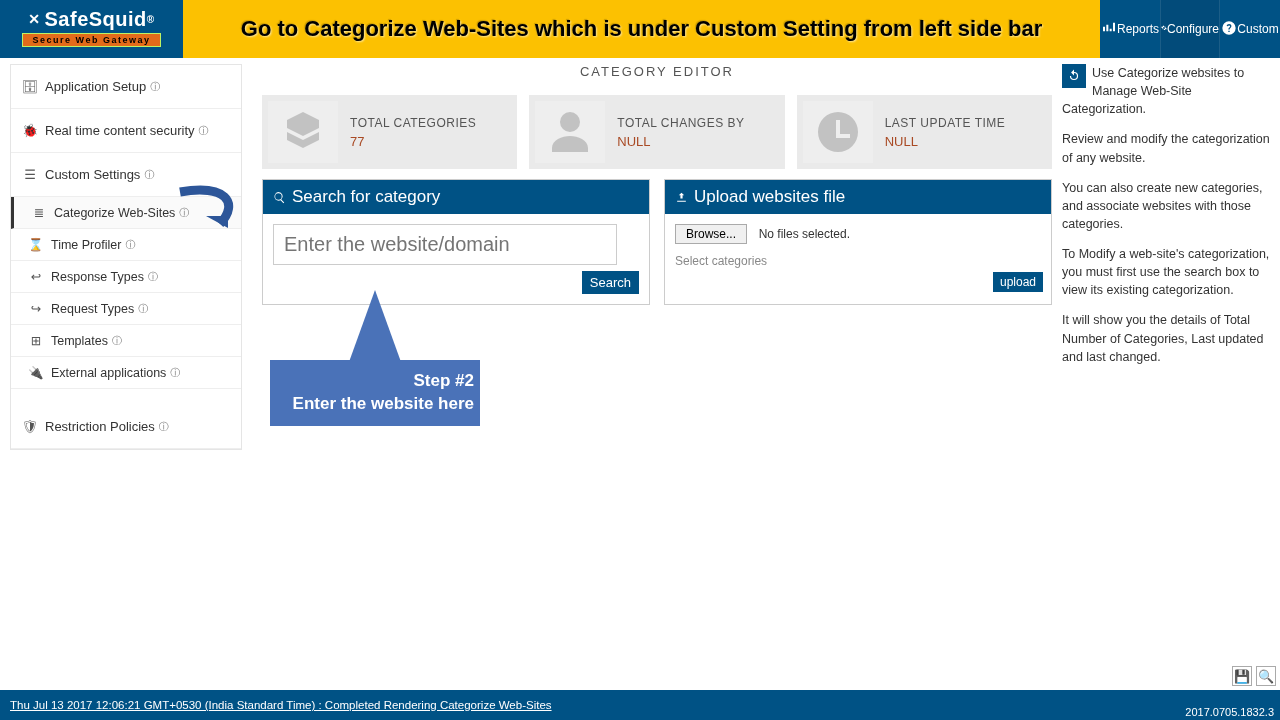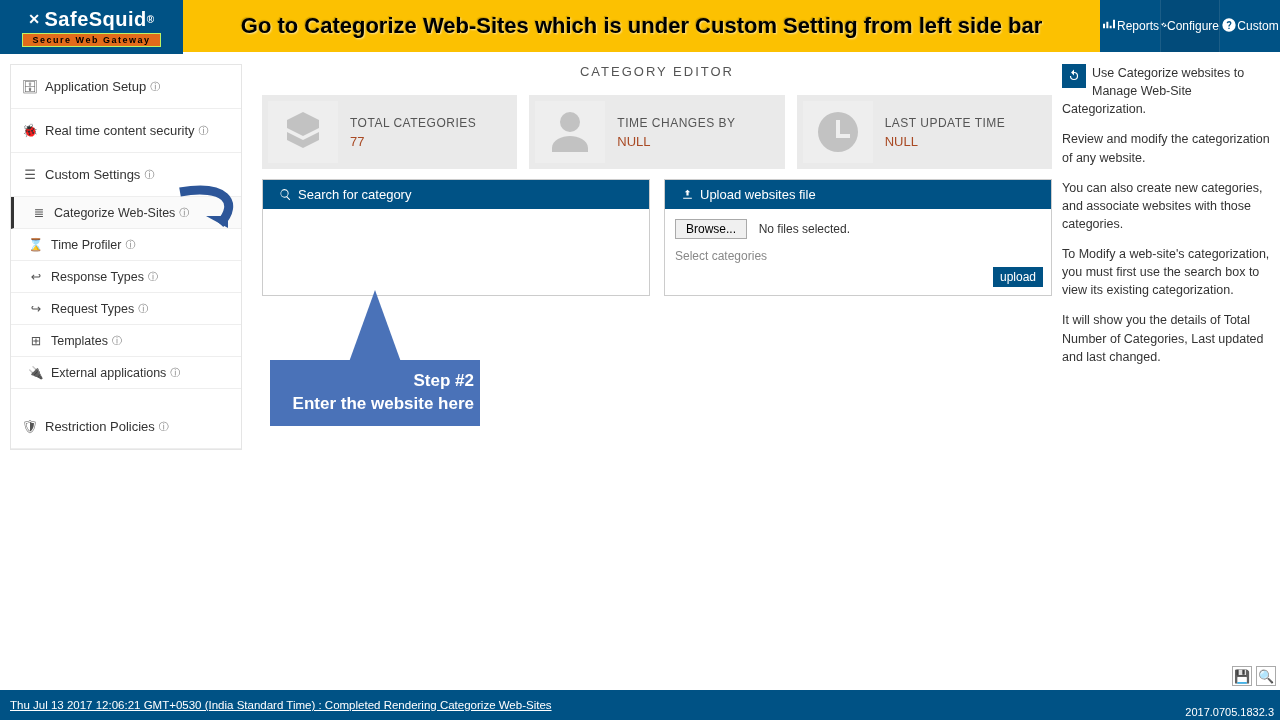--- a/index.html
+++ b/index.html
@@ -1,19 +1,19 @@
 <!DOCTYPE html>
 <html><head>
 <meta charset="utf-8">
 <style>
 * { box-sizing: border-box; margin: 0; padding: 0; }
 body { font-family: "Segoe UI", Arial, sans-serif; font-size: 13px; color: #333; background: #fff; width: 1280px; height: 720px; overflow: hidden; position: relative; }
 
 
-.topbar { display: flex; height: 52px; background: #005285; }
+.topbar { display: flex; height: 58px; background: #005285; }
 .logo-area { width: 183px; height: 54px; background: #005285; color: #fff; display: flex; flex-direction: column; align-items: center; justify-content: center; }
 .logo-main { font-size: 20px; font-weight: bold; letter-spacing: 0.5px; display: flex; align-items: center; }
 .logo-main::before { content: "✕"; margin-right: 4px; font-size: 14px; }
 .logo-main sup { font-size: 10px; }
 .logo-sub { background: #e36b1a; color: #000; font-size: 9px; letter-spacing: 1.5px; padding: 1px 10px; border: 1px solid #bef264; margin-top: 2px; font-weight: bold; }
 .banner { flex: 1; background: #fcc101; display: flex; align-items: center; justify-content: center; font-size: 22px; font-weight: bold; color: #000; text-shadow: 1px 1px 2px rgba(255,255,255,0.6), -1px -1px 1px rgba(0,0,0,0.2); }
 .top-actions { display: flex; }
 .top-action { width: 60px; color: #fff; text-align: center; display: flex; flex-direction: row; align-items: center; justify-content: center; cursor: pointer; font-size: 12px; }
 .top-action svg { width: 16px; height: 16px; fill: #fff; margin-bottom: 2px; }
 .top-action.active { background: #024b7a; border-left: 1px solid rgba(255,255,255,0.1); border-right: 1px solid rgba(255,255,255,0.1); }
@@ -25,30 +25,30 @@
 .sidebar-item { padding: 14px 10px; border-bottom: 1px solid #eee; cursor: pointer; display: flex; align-items: center; color: #333; font-size: 13px; }
 .sidebar-item.sub { padding: 8px 10px 8px 16px; font-size: 12.5px; }
 .sidebar-item.sub.active { border-left: 3px solid #333; background: #fafafa; }
 .sidebar-item .si-icon { width: 18px; text-align: center; margin-right: 6px; color: #555; }
 .sidebar-item .si-info { margin-left: 4px; color: #777; font-size: 10px; }
 .sidebar-gap { height: 16px; }
 
 .content { flex: 1; display: flex; flex-direction: column; padding: 0 0 0 10px; }
 .page-title { text-align: center; color: #555; letter-spacing: 2px; font-size: 13px; padding: 10px 0 16px; font-weight: 500; }
 
-.stat-row { display: flex; gap: 12px; padding: 0 0 10px 0; }
+.stat-row { display: flex; gap: 12px; padding: 0 0 10px 0; justify-content: flex-end; }
 .stat-card { flex: 1; background: #eaeaea; display: flex; align-items: center; padding: 6px 14px 6px 6px; height: 74px; }
 .stat-card .sc-icon { width: 70px; height: 62px; background: #f4f4f4; opacity: 0.4; display: flex; align-items: center; justify-content: center; margin-right: 12px; }
 .stat-card .sc-icon svg { width: 48px; height: 48px; fill: #888; }
 .stat-card .sc-label { color: #555; font-size: 12px; letter-spacing: 0.5px; }
 .stat-card .sc-value { color: #a94a24; font-size: 13px; margin-top: 4px; }
 
 .panel-row { display: flex; gap: 14px; }
 .panel { border: 1px solid #ccc; flex: 1; }
-.panel-head { background: #005285; color: #fff; padding: 7px 16px; font-size: 13px; display: flex; align-items: center; }
+.panel-head { background: #005285; color: #fff; padding: 7px 10px; font-size: 17px; display: flex; align-items: center; }
 .panel-head svg { width: 13px; height: 13px; fill: #fff; margin-right: 6px; }
 .panel-body { padding: 10px; position: relative; min-height: 86px; }
 
 .search-input { width: 94%; padding: 8px 10px; border: 1px solid #ccc; font-size: 20px; color: #999; margin-bottom: 6px; }
 .search-btn { background: #005285; color: #fff; border: none; padding: 4px 8px; font-size: 13px; float: right; cursor: pointer; }
 
 .browse-btn { background: #f0f0f0; border: 1px solid #aaa; padding: 2px 10px; font-size: 12px; cursor: pointer; }
 .no-files { font-size: 12px; color: #333; margin-left: 8px; }
 .select-cat { color: #888; font-size: 12px; margin-top: 10px; display: block; }
 .upload-btn { background: #005285; color: #fff; border: none; padding: 3px 7px; font-size: 12px; position: absolute; right: 8px; bottom: 8px; cursor: pointer; }
@@ -175,21 +175,21 @@
             <div class="sc-value">77</div>
           </div>
       </div>
       <div class="stat-card">
         <div class="sc-icon">
             <svg viewBox="0 0 24 24">
               <path d="M12 12a5 5 0 100-10 5 5 0 000 10zm0 2c-4 0-9 2-9 6v2h18v-2c0-4-5-6-9-6z"></path>
             </svg>
           </div>
         <div>
-            <div class="sc-label">TIME CHANGES BY</div>
+            <div class="sc-label">TOTAL CHANGES BY</div>
             <div class="sc-value">NULL</div>
           </div>
       </div>
       <div class="stat-card">
         <div class="sc-icon">
             <svg viewBox="0 0 24 24">
               <path d="M12 2a10 10 0 100 20 10 10 0 000-20zm1 11h5v2h-7V6h2v7z"></path>
             </svg>
           </div>
         <div>
@@ -200,20 +200,25 @@
     </div>
 
     <div class="panel-row">
       <div class="panel">
         <div class="panel-head">
             <svg viewBox="0 0 24 24">
               <path d="M10 2a8 8 0 015.3 13.9l5.4 5.4-1.4 1.4-5.4-5.4A8 8 0 1110 2zm0 2a6 6 0 100 12 6 6 0 000-12z"></path>
             </svg>
             <span>Search for category</span>
           </div>
+        <div class="panel-body">
+          <input class="search-input" placeholder="Enter the website/domain" style="">
+          <button class="search-btn">Search</button>
+          <div style="clear:both"></div>
+        </div>
       </div>
       <div class="panel">
         <div class="panel-head">
             <svg viewBox="0 0 24 24">
               <path d="M12 3l5 5h-3v6h-4V8H7l5-5zM4 18h16v2H4v-2z"></path>
             </svg>
             <span>Upload websites file</span>
           </div>
         <div class="panel-body">
           <button class="browse-btn">Browse...</button>

